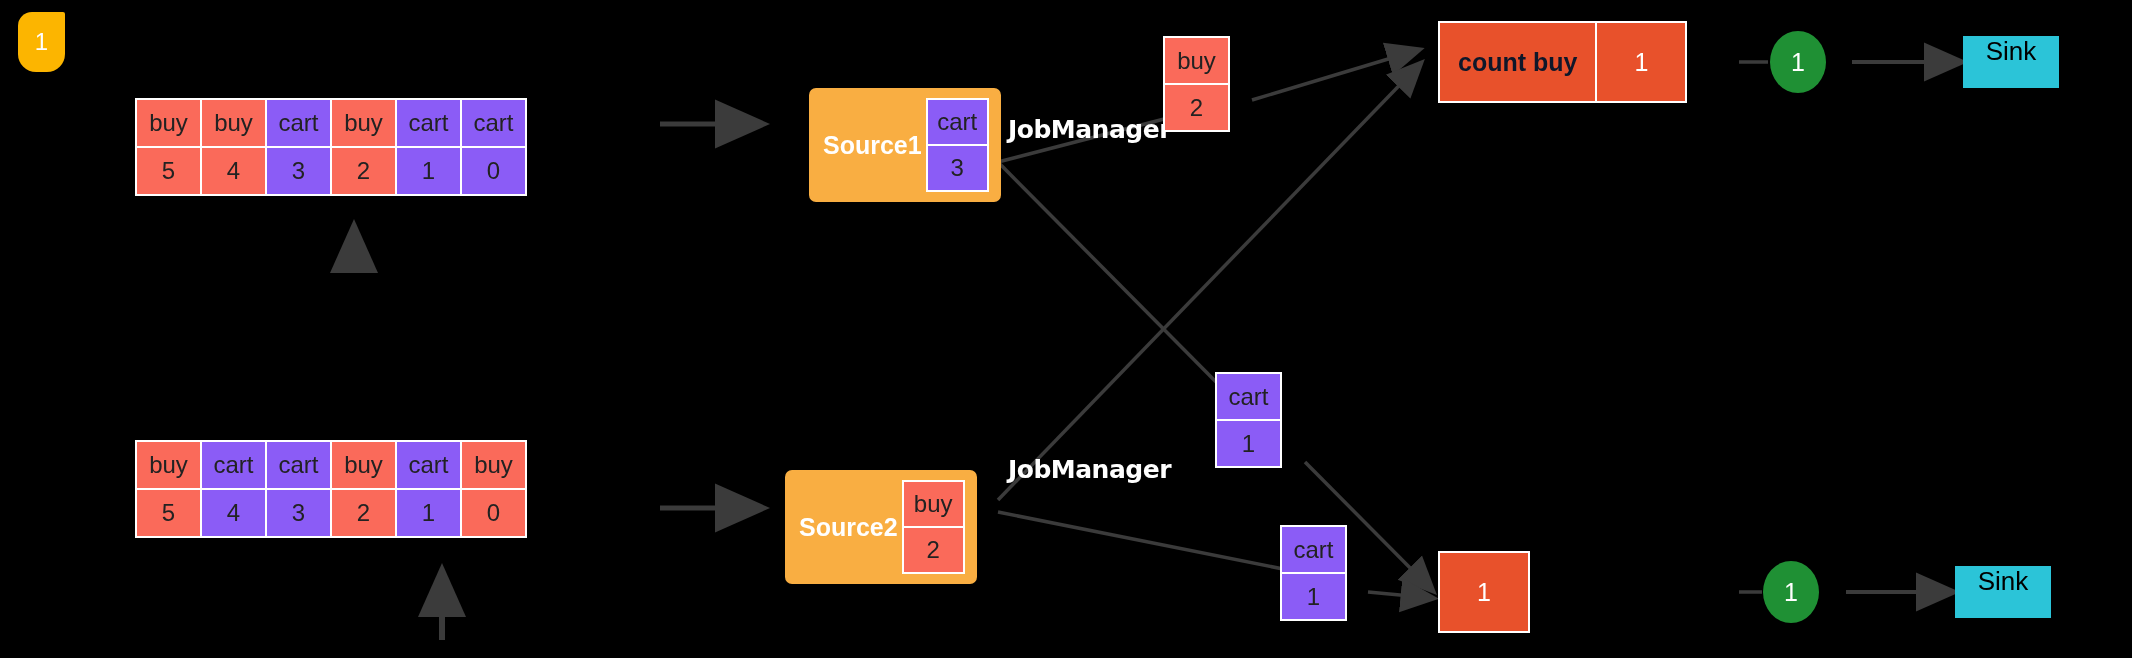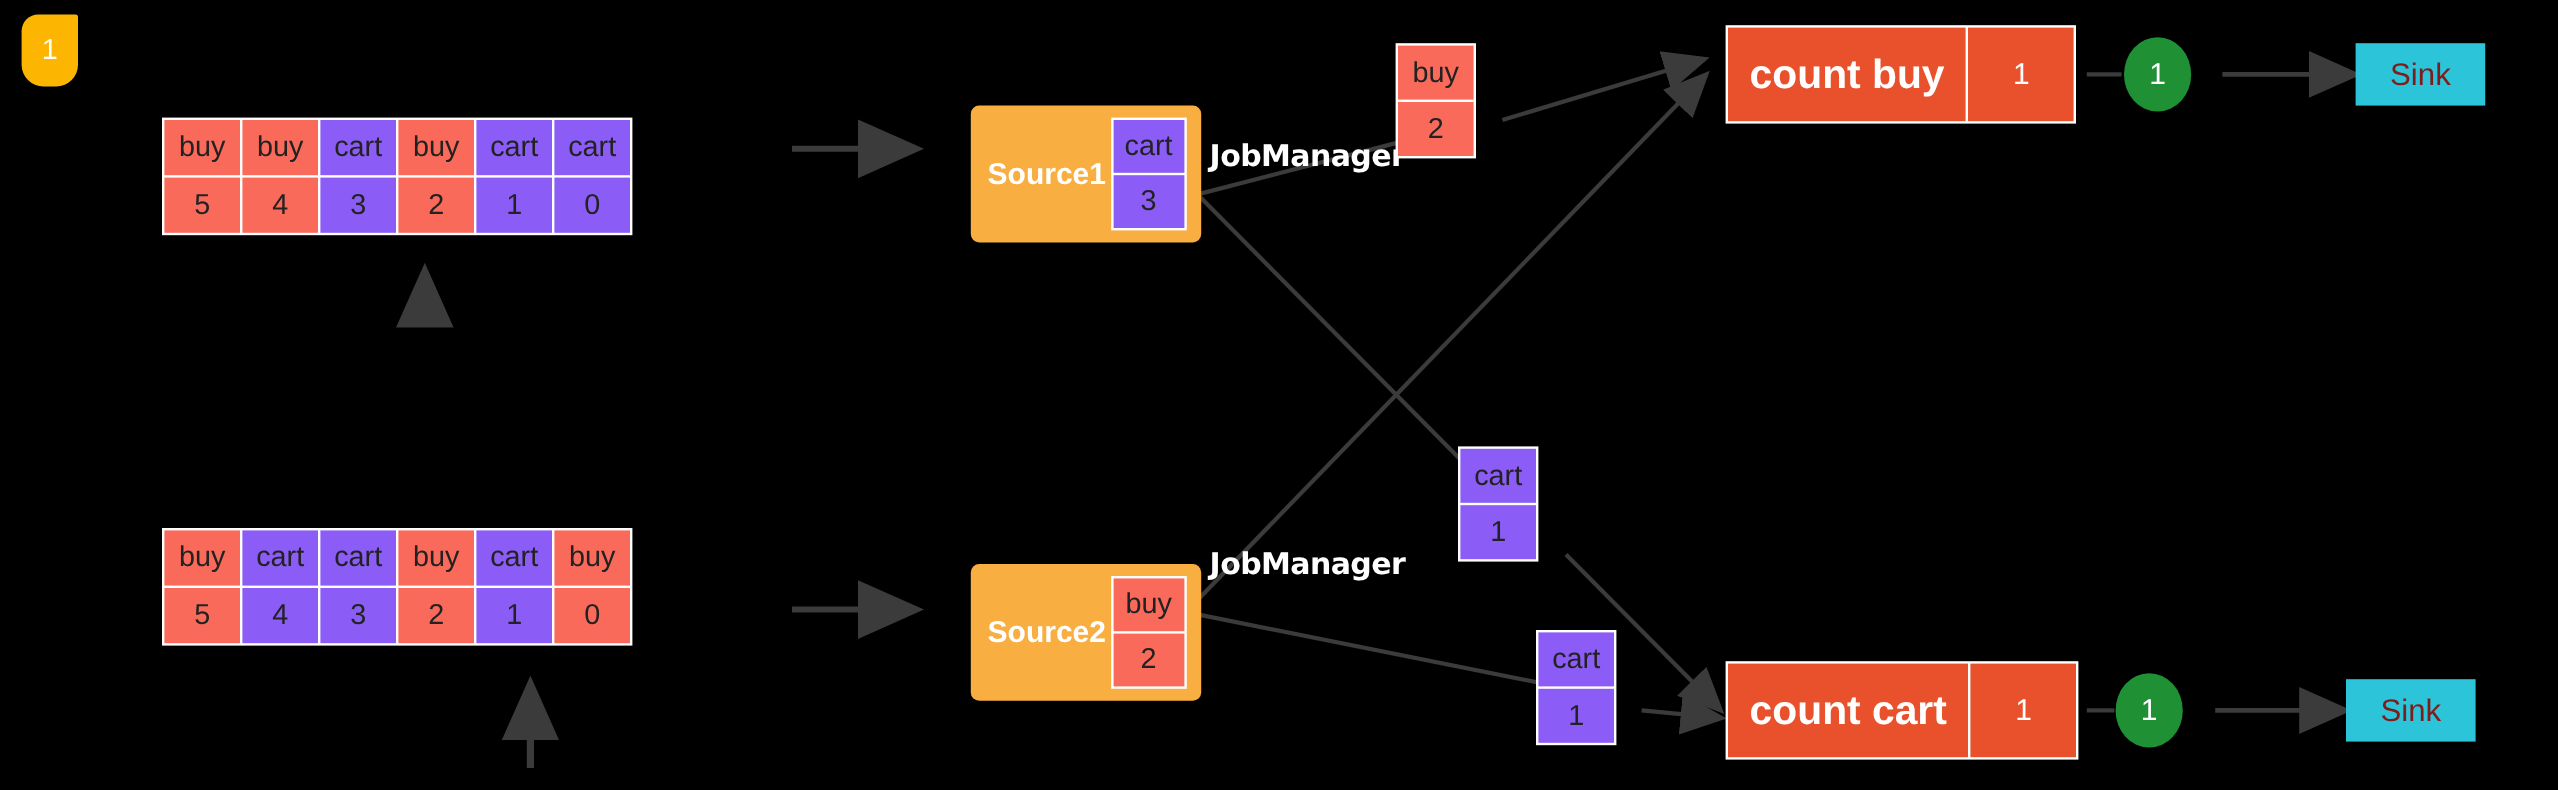--- a/index.html
+++ b/index.html
@@ -114,22 +114,22 @@
   .countop {
     position: absolute;
     display: flex;
     background: #ffffff;
     padding: 2px;
     box-sizing: border-box;
     height: 82px;
   }
   .countop .name {
     background: #e8512b;
-    color: #ffffff;
-    font-size: 34px;
+    color: #0f172a;
+    font-size: 25px;
     font-weight: bold;
     display: flex;
     align-items: center;
     justify-content: center;
     flex: 0 0 auto;
     padding: 0 18px;
     margin-right: 2px;
     white-space: nowrap;
   }
   .countop .val {
@@ -153,26 +153,26 @@
     display: flex;
     align-items: center;
     justify-content: center;
     font-size: 25px;
   }
 
   
   .sink {
     position: absolute;
     background: #2bc4d8;
-    color: #7f1d1d;
+    color: #000000;
     font-size: 26px;
     display: flex;
-    align-items: center;
-    justify-content: center;
-    width: 108px;
+    align-items: flex-start;
+    justify-content: center;
+    width: 96px;
     height: 52px;
   }
 
   
   .badge {
     position: absolute;
     width: 47px;
     height: 60px;
     background: #fcb500;
     border-radius: 14px 14px 18px 18px;
@@ -298,21 +298,21 @@
     </div>
 
   <div class="source" style="left:772px; top:88px;">
     <span class="slabel">Source1</span>
     <div class="minicell">
       <div class="top green">cart</div>
       <div class="bot green">3</div>
     </div>
   </div>
 
-  <div class="source" style="left:772px; top:470px;">
+  <div class="source" style="left:748px; top:470px;">
     <span class="slabel">Source2</span>
     <div class="minicell">
       <div class="top red">buy</div>
       <div class="bot red">2</div>
     </div>
   </div>
 
   <div class="jmlabel" style="left:1008px; top:115px;">JobManager</div>
   <div class="jmlabel" style="left:1008px; top:455px;">JobManager</div>
 
@@ -330,21 +330,20 @@
     <div class="top green">cart</div>
     <div class="bot green">1</div>
   </div>
 
   <div class="countop" style="left:1438px; top:21px;">
     <div class="name">count  buy</div>
     <div class="val">1</div>
   </div>
 
   <div class="countop" style="left:1438px; top:551px;">
-    <div class="name">count cart</div>
     <div class="val">1</div>
   </div>
 
   <div class="bubble" style="left:1770px; top:31px;">
     <span>1</span>
   </div>
   <div class="bubble" style="left:1763px; top:561px;">
     <span>1</span>
   </div>
 

